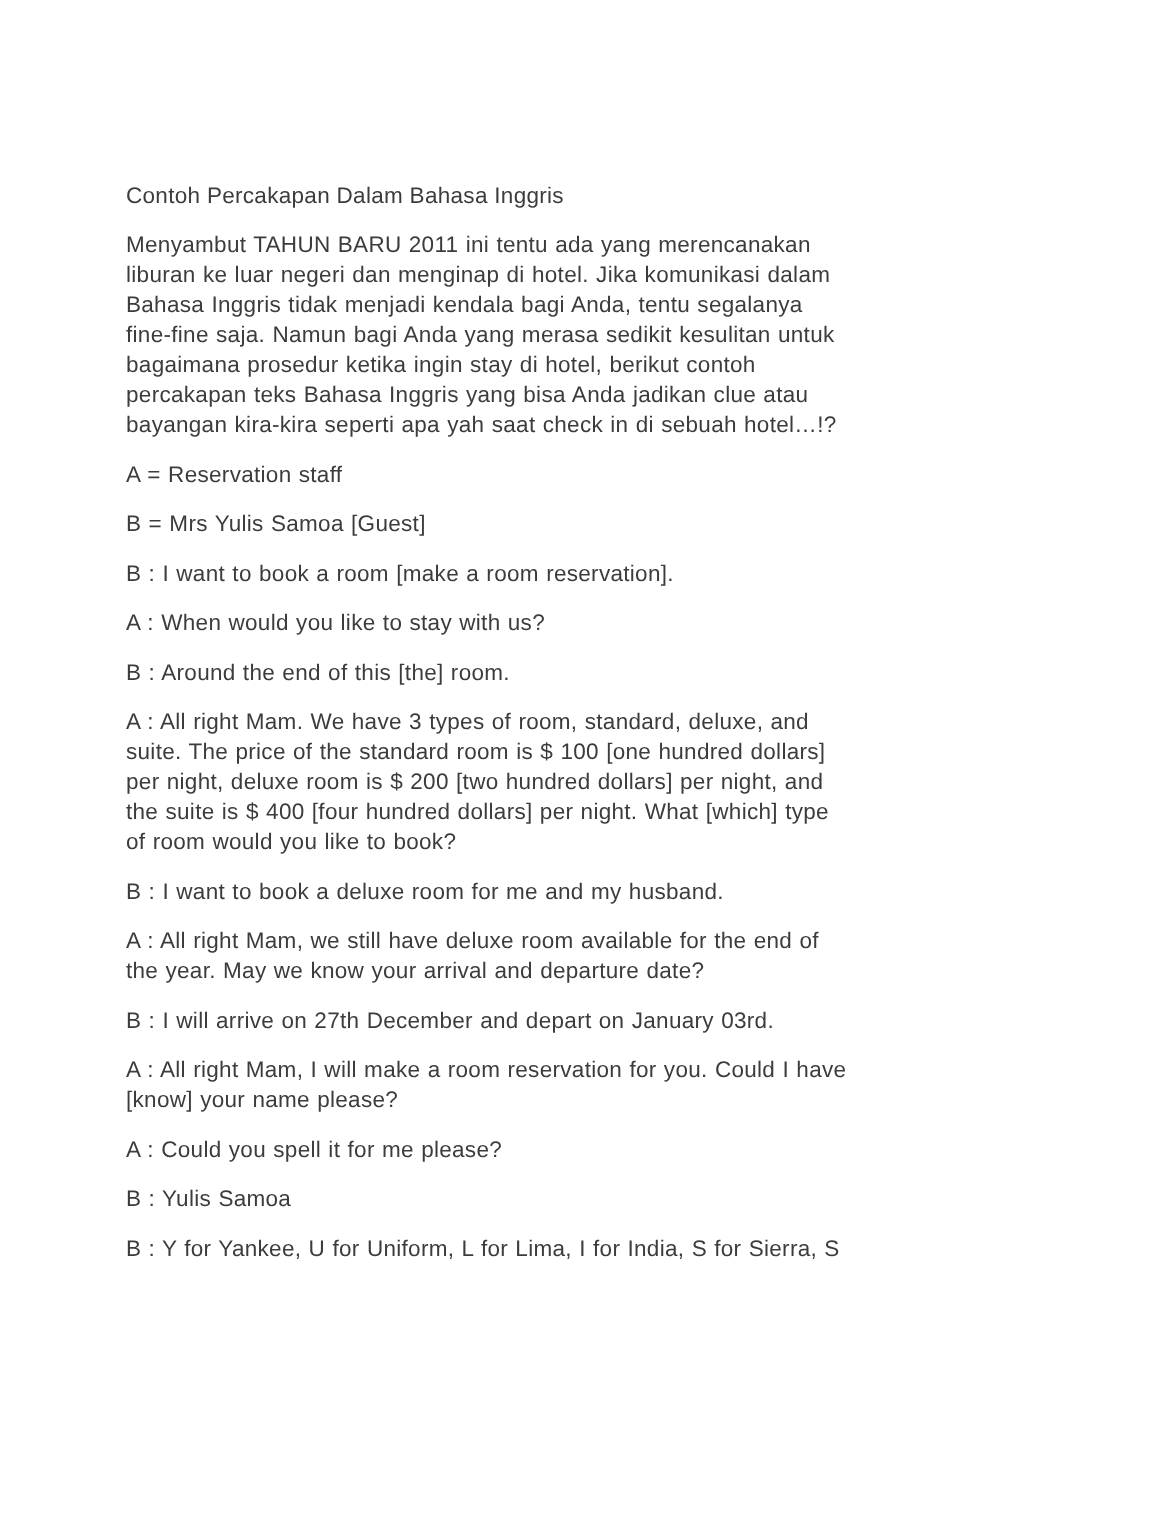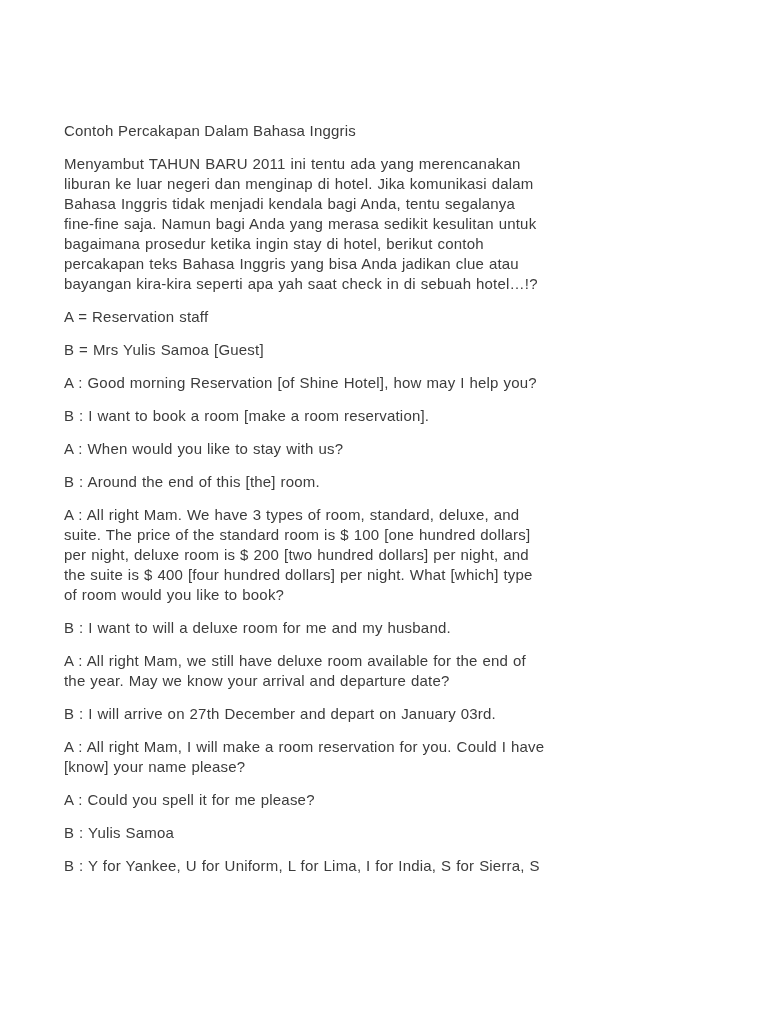--- a/index.html
+++ b/index.html
@@ -4,21 +4,21 @@
 <style>
   * { margin: 0; padding: 0; box-sizing: border-box; }
   html, body {
     width: 768px; height: 1024px;
     background: #ffffff;
     overflow: hidden;
   }
   .page {
     position: relative;
     width: 768px; height: 880px;
-    padding: 121px 112px 0 64px;
+    padding: 121px 112px 0 84px;
     background: #ffffff;
     font-family: "Liberation Sans", "DejaVu Sans", sans-serif;
     font-size: 15px;
     line-height: 20px;
     color: #3c3c3c;
     overflow: hidden;
   }
   .title {
     font-size: 15px;
     font-weight: 400;
@@ -40,26 +40,25 @@
 </style>
 </head>
 <body>
 
 <div class="page">
   <h1 class="title">Contoh Percakapan Dalam Bahasa Inggris</h1>
   <div class="body-text">
       <p>Menyambut TAHUN BARU 2011 ini tentu ada yang merencanakan<br>liburan ke luar negeri dan menginap di hotel. Jika komunikasi dalam<br>Bahasa Inggris tidak menjadi kendala bagi Anda, tentu segalanya<br>fine-fine saja. Namun bagi Anda yang merasa sedikit kesulitan untuk<br>bagaimana prosedur ketika ingin stay di hotel, berikut contoh<br>percakapan teks Bahasa Inggris yang bisa Anda jadikan clue atau<br>bayangan kira-kira seperti apa yah saat check in di sebuah hotel…!?</p>
       <p>A = Reservation staff</p>
       <p>B = Mrs Yulis Samoa [Guest]</p>
-      <p>A : Good morning Reservation [of Shine Hotel], how may I help you?</p>
       <p>B : I want to book a room [make a room reservation].</p>
       <p>A : When would you like to stay with us?</p>
       <p>B : Around the end of this [the] room.</p>
       <p>A : All right Mam. We have 3 types of room, standard, deluxe, and<br>suite. The price of the standard room is $ 100 [one hundred dollars]<br>per night, deluxe room is $ 200 [two hundred dollars] per night, and<br>the suite is $ 400 [four hundred dollars] per night. What [which] type<br>of room would you like to book?</p>
-      <p>B : I want to will a deluxe room for me and my husband.</p>
+      <p>B : I want to book a deluxe room for me and my husband.</p>
       <p>A : All right Mam, we still have deluxe room available for the end of<br>the year. May we know your arrival and departure date?</p>
       <p>B : I will arrive on 27th December and depart on January 03rd.</p>
       <p>A : All right Mam, I will make a room reservation for you. Could I have<br>[know] your name please?</p>
       <p>A : Could you spell it for me please?</p>
       <p>B : Yulis Samoa</p>
       <p>B : Y for Yankee, U for Uniform, L for Lima, I for India, S for Sierra, S</p>
     </div>
 </div>
 
 </body></html>

